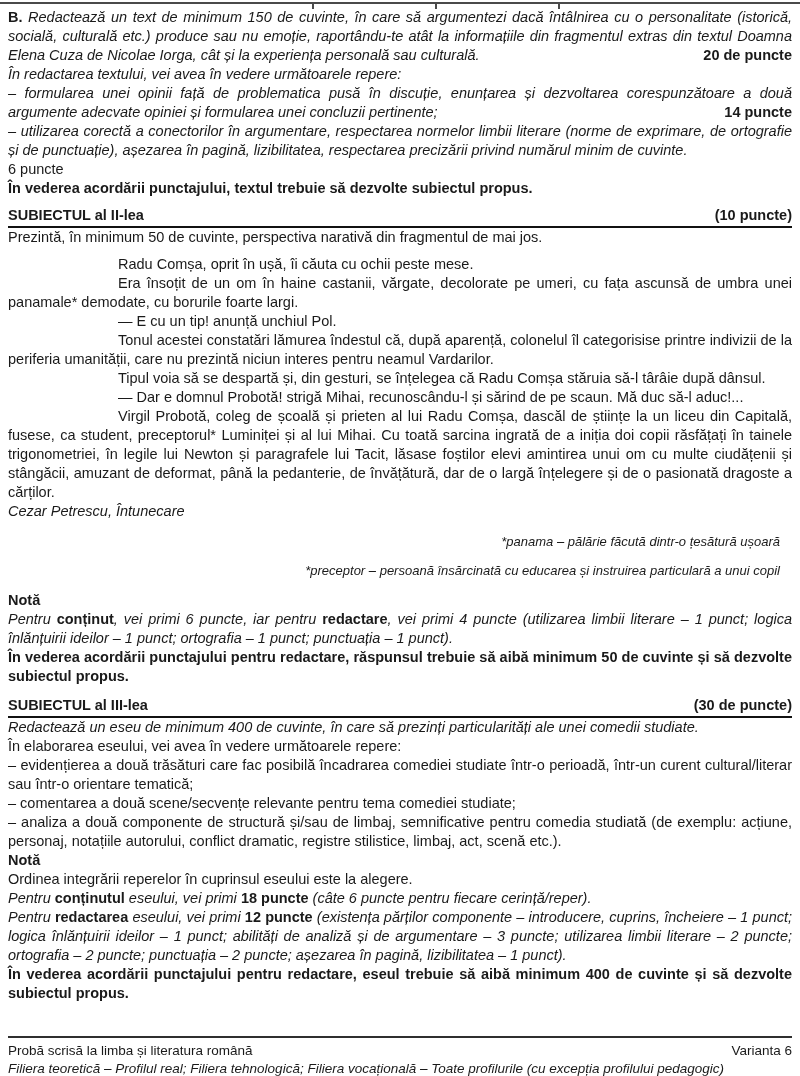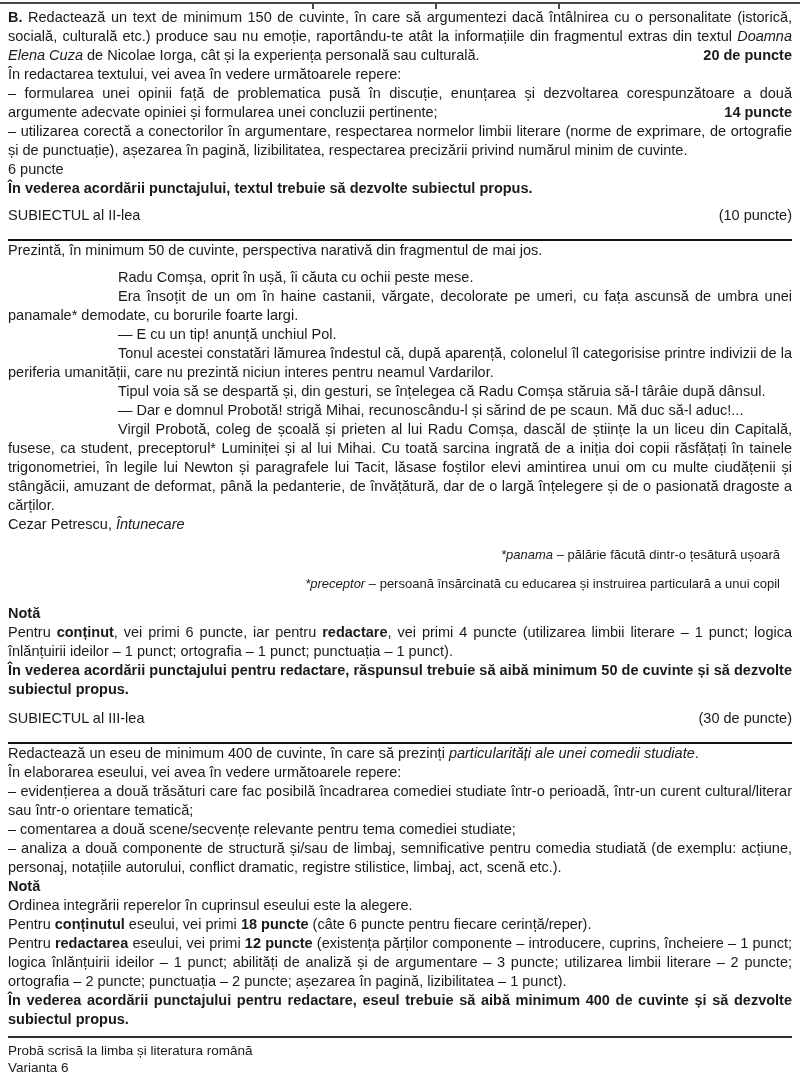--- a/index.html
+++ b/index.html
@@ -21,40 +21,40 @@
   .top-remnant { position: absolute; top: 2px; left: 0; width: 800px; border-top: 2px solid #4a4a4a; }
   .top-remnant .tick { position: absolute; top: 0; width: 2px; height: 5px; background: #4a4a4a; }
   .tick.t1 { left: 312px; } .tick.t2 { left: 435px; } .tick.t3 { left: 558px; }
 
   p.para { margin: 0; text-align: justify; }
   .mt2 { margin-top: 2px; } .mt4 { margin-top: 4px; }
   .mt8 { margin-top: 8px; } .mt10 { margin-top: 10px; } .mt12 { margin-top: 12px; }
   .bold { font-weight: 700; }
   .right { text-align: right; }
 
-  .run-n { font-weight: 400; }
+  .run-n { font-weight: 400; font-style: italic; }
   .run-b { font-weight: 700; }
   .run-i { font-style: italic; }
   .run-r { float: right; font-weight: bold; }
   .run-br { float: right; font-weight: 700; }
 
   .subject-header {
     display: flex; justify-content: space-between; align-items: flex-end;
-    font-weight: 400; border-bottom: 2px solid #111; padding-bottom: 14px; gap: 16px;
+    font-weight: 700; border-bottom: 2px solid #111; padding-bottom: 1px; gap: 16px;
   }
   .quote p { margin: 0; text-align: justify; text-indent: 110px; }
   .attribution { text-align: right; }
   .footnotes p { margin: 12px; font-size: 13px; line-height: 17px; text-align: right; }
 
   .footer {
     position: absolute; left: 8px; right: 8px; top: 1036px;
     border-top: 2px solid #2f2f2f; padding-top: 4px;
     font-size: 13.5px; line-height: 17px;
   }
-  .footer-row { display: flex; justify-content: space-between; flex-direction: column; }
+  .footer-row { display: flex; justify-content: space-between; }
   .footer-cutoff { font-style: italic; margin-top: 1px; white-space: nowrap; overflow: hidden; }
 </style>
 </head>
 <body>
 
 <div class="page">
 
   <div class="top-remnant">
     <span class="tick t1"></span>
     <span class="tick t2"></span>

